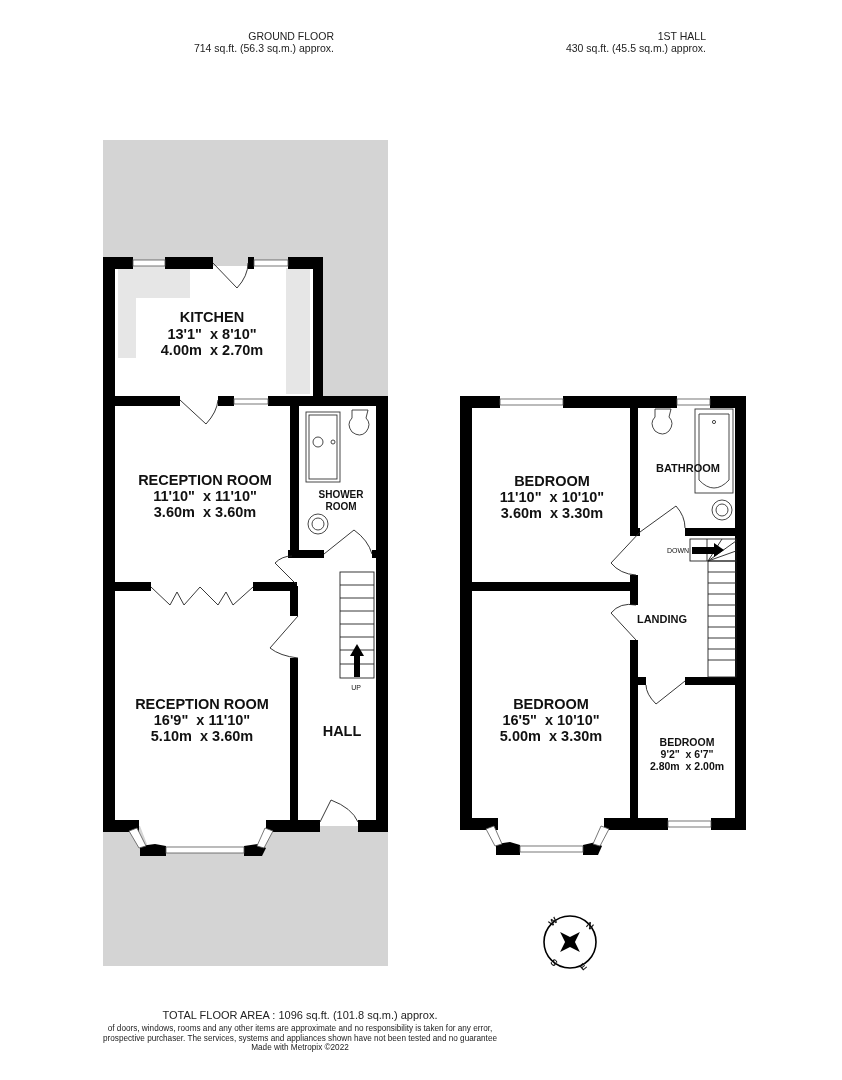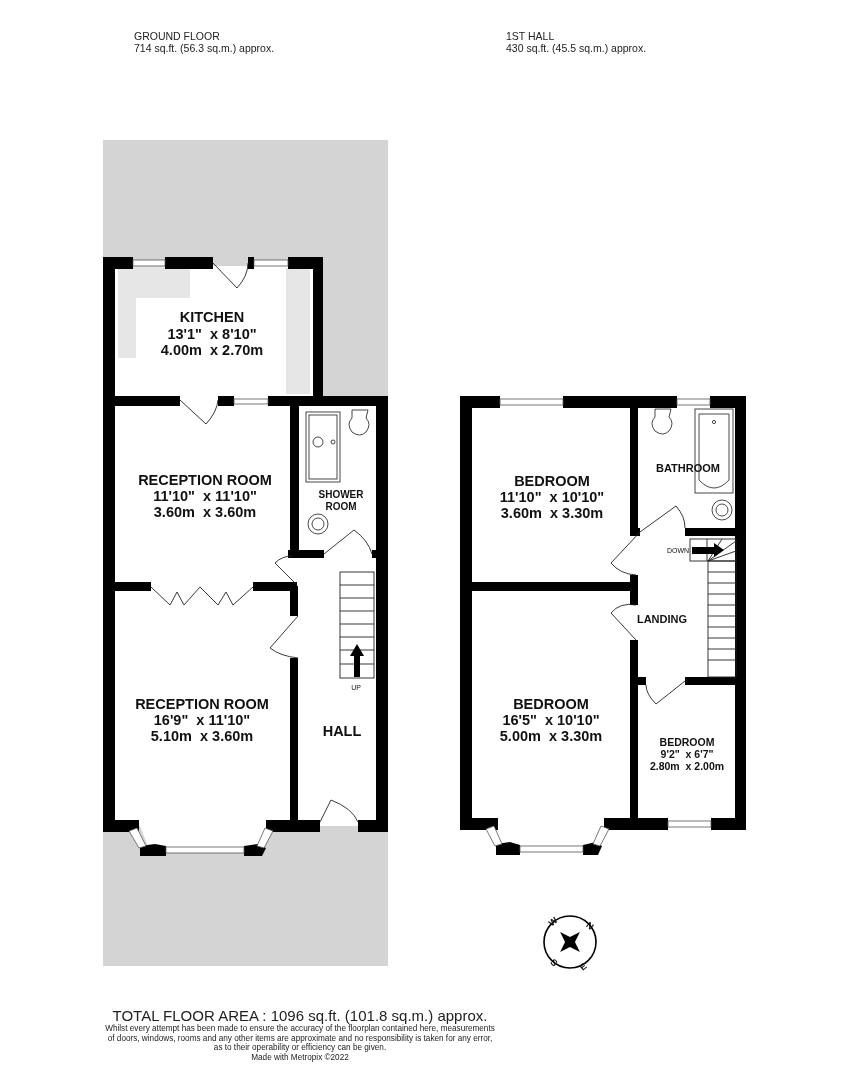--- a/index.html
+++ b/index.html
@@ -1,27 +1,27 @@
 <!DOCTYPE html>
 <html><head>
 <meta charset="utf-8">
 <style>
   html, body { margin:0; padding:0; background:#ffffff; }
   body { width:842px; height:1080px; position:relative; overflow:hidden;
          font-family:"Liberation Sans", sans-serif; color:#111; }
-  .floor-head { position:absolute; top:30px; text-align:left; font-size:10.5px; line-height:12px; color:#222; }
+  .floor-head { position:absolute; top:30px; text-align:right; font-size:10.5px; line-height:12px; color:#222; }
   .floor-head.ground { left:134px; width:200px; }
   .floor-head.first { left:506px; width:200px; }
   svg { position:absolute; left:0; top:0; }
   .lbl { font-family:"Liberation Sans", sans-serif; font-weight:bold; fill:#111; text-anchor:middle; }
   .lbl-lg { font-size:14.5px; }
   .lbl-md { font-size:11px; }
   .lbl-sm { font-size:7px; font-weight:normal; }
   .footer { position:absolute; left:40px; width:520px; top:1009px; text-align:center; color:#222; }
-  .footer .total { font-size:15px; line-height:13px; }
+  .footer .total { font-size:11px; line-height:13px; }
   .footer .disc { font-size:8.2px; line-height:9.6px; margin-top:2px; }
 </style>
 </head>
 <body>
 
 <div class="floor-head ground">
   <div>GROUND FLOOR</div>
   <div>714 sq.ft. (56.3 sq.m.) approx.</div>
 </div>
 <div class="floor-head first">
@@ -259,18 +259,17 @@
     <text class="lbl" style="font-size:9px" x="-15" y="-18" transform="rotate(-40 -15 -18)">W</text>
     <text class="lbl" style="font-size:9px" x="18" y="-14" transform="rotate(40 18 -14)">N</text>
     <text class="lbl" style="font-size:9px" x="-18" y="23" transform="rotate(40 -18 23)">S</text>
     <text class="lbl" style="font-size:9px" x="15" y="27" transform="rotate(-40 15 27)">E</text>
   </g>
 </svg>
 
 <div class="footer">
   <div class="total">TOTAL FLOOR AREA : 1096 sq.ft. (101.8 sq.m.) approx.</div>
   <div class="disc">
-    <div>Whilst every attempt has been made to ensure the accuracy of the floorplan contained here, measurements</div>
     <div>of doors, windows, rooms and any other items are approximate and no responsibility is taken for any error,</div>
-    <div>as to their operability or efficiency can be given.</div>
+    <div>prospective purchaser. The services, systems and appliances shown have not been tested and no guarantee</div>
     <div>Made with Metropix ©2022</div>
   </div>
 </div>
 
 </body></html>

